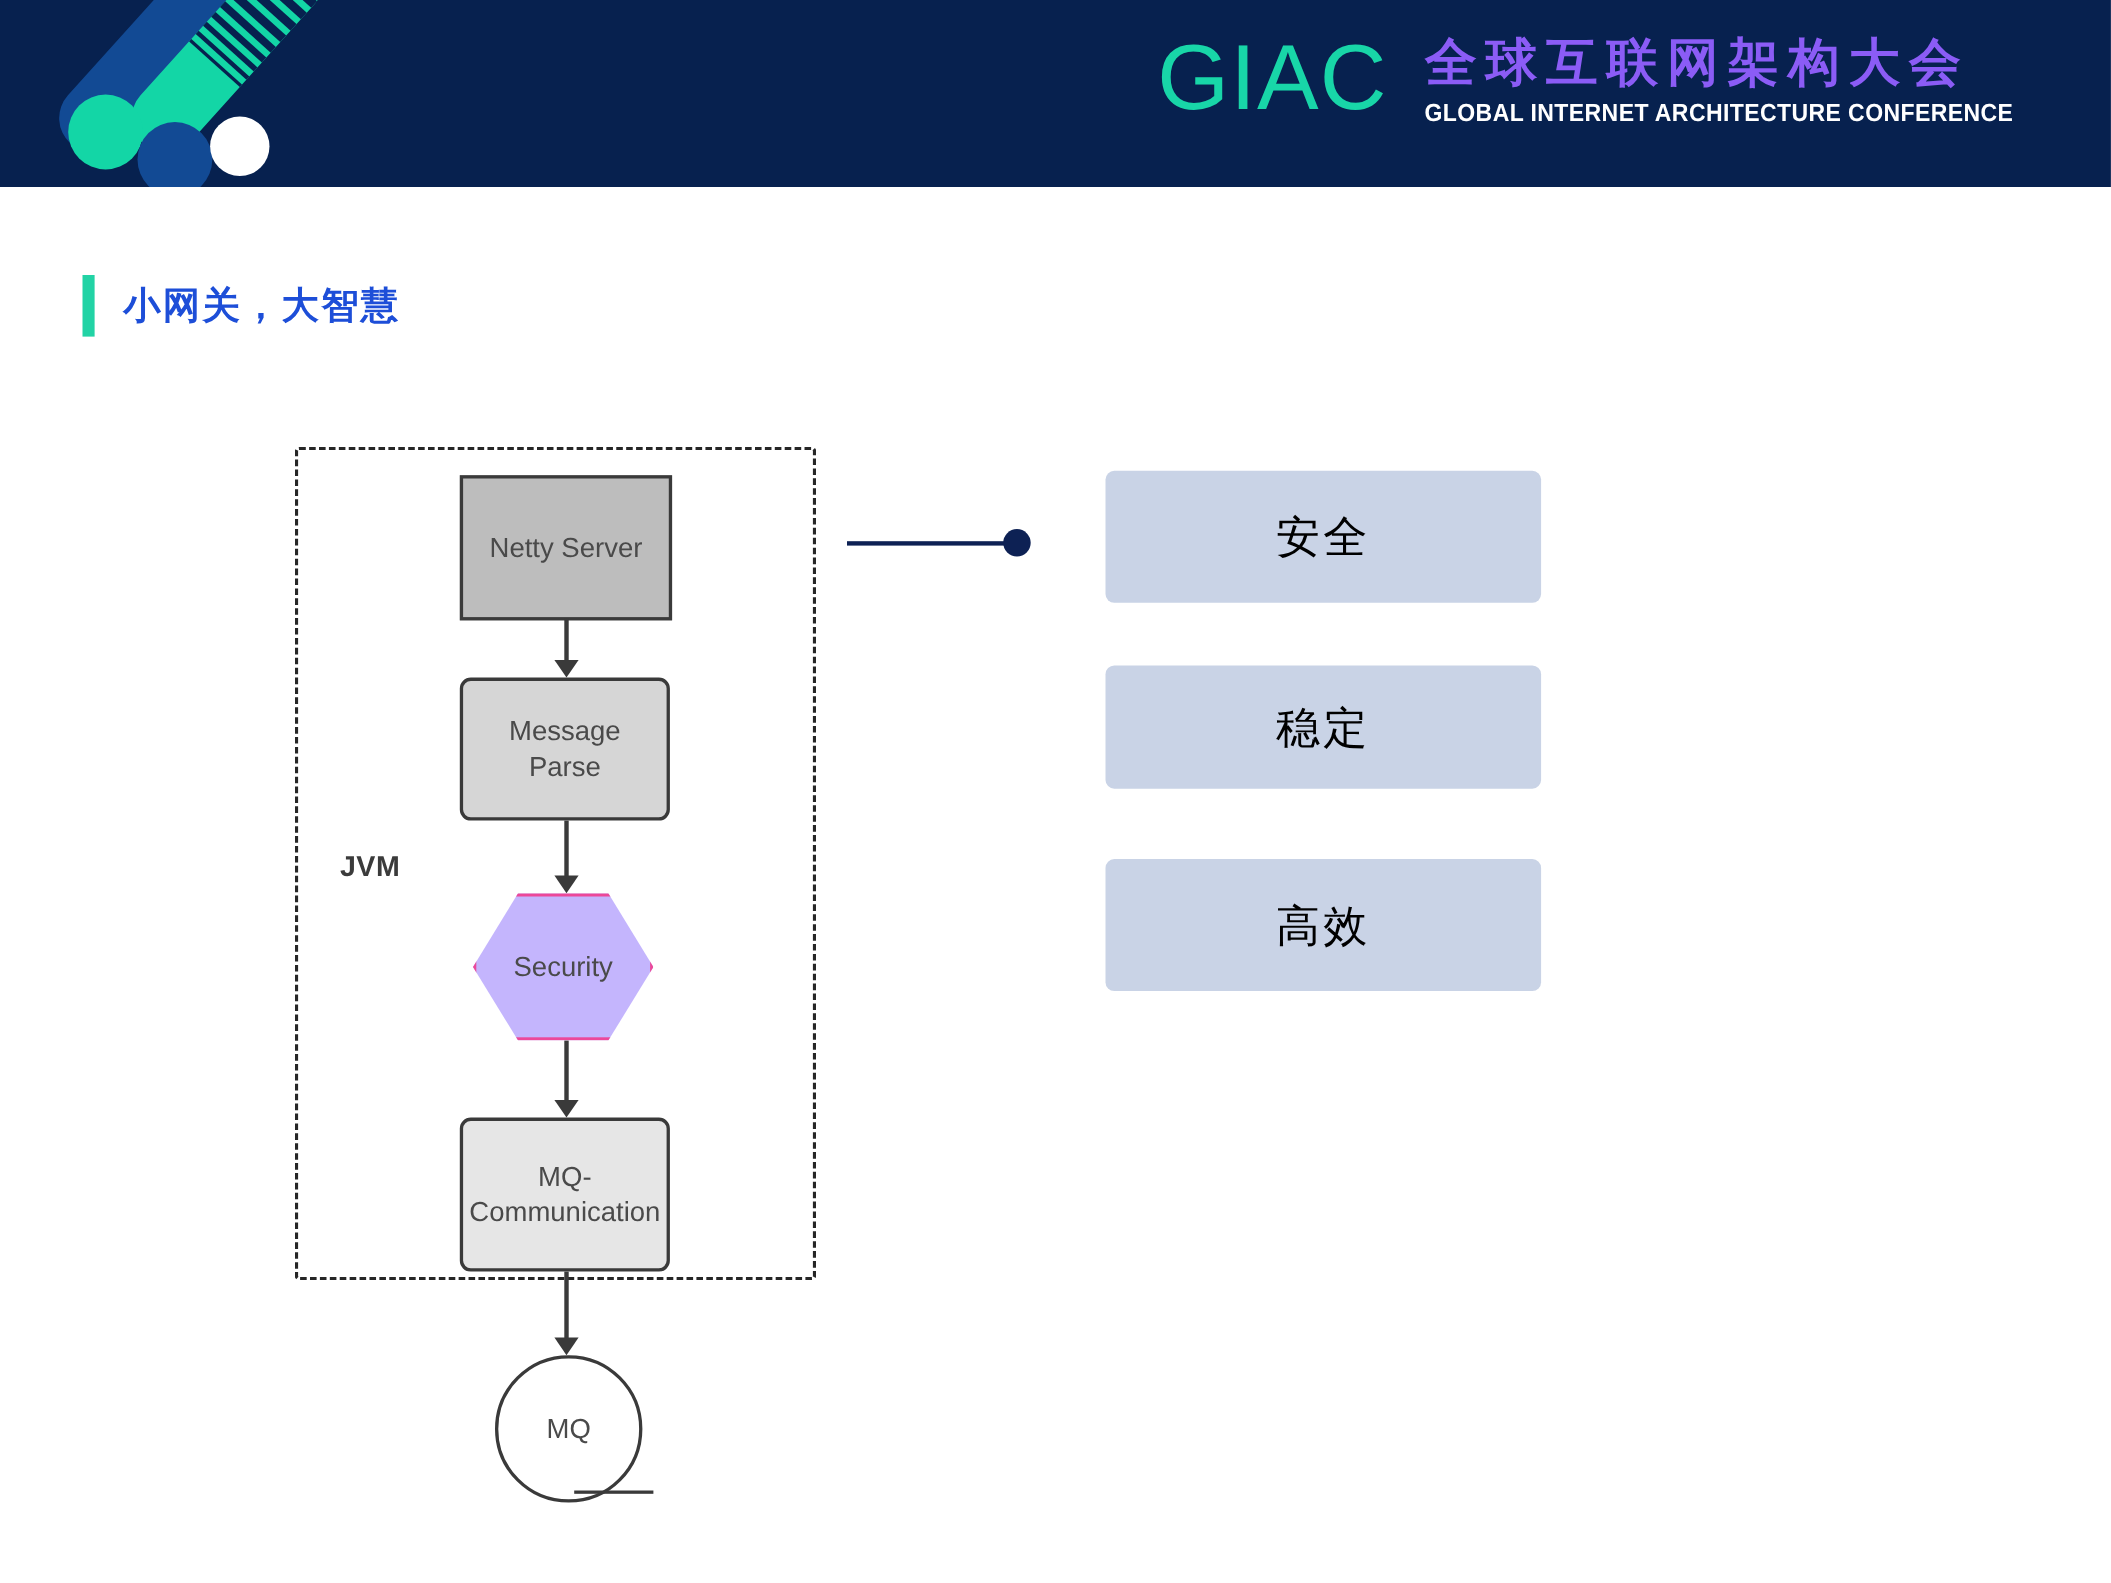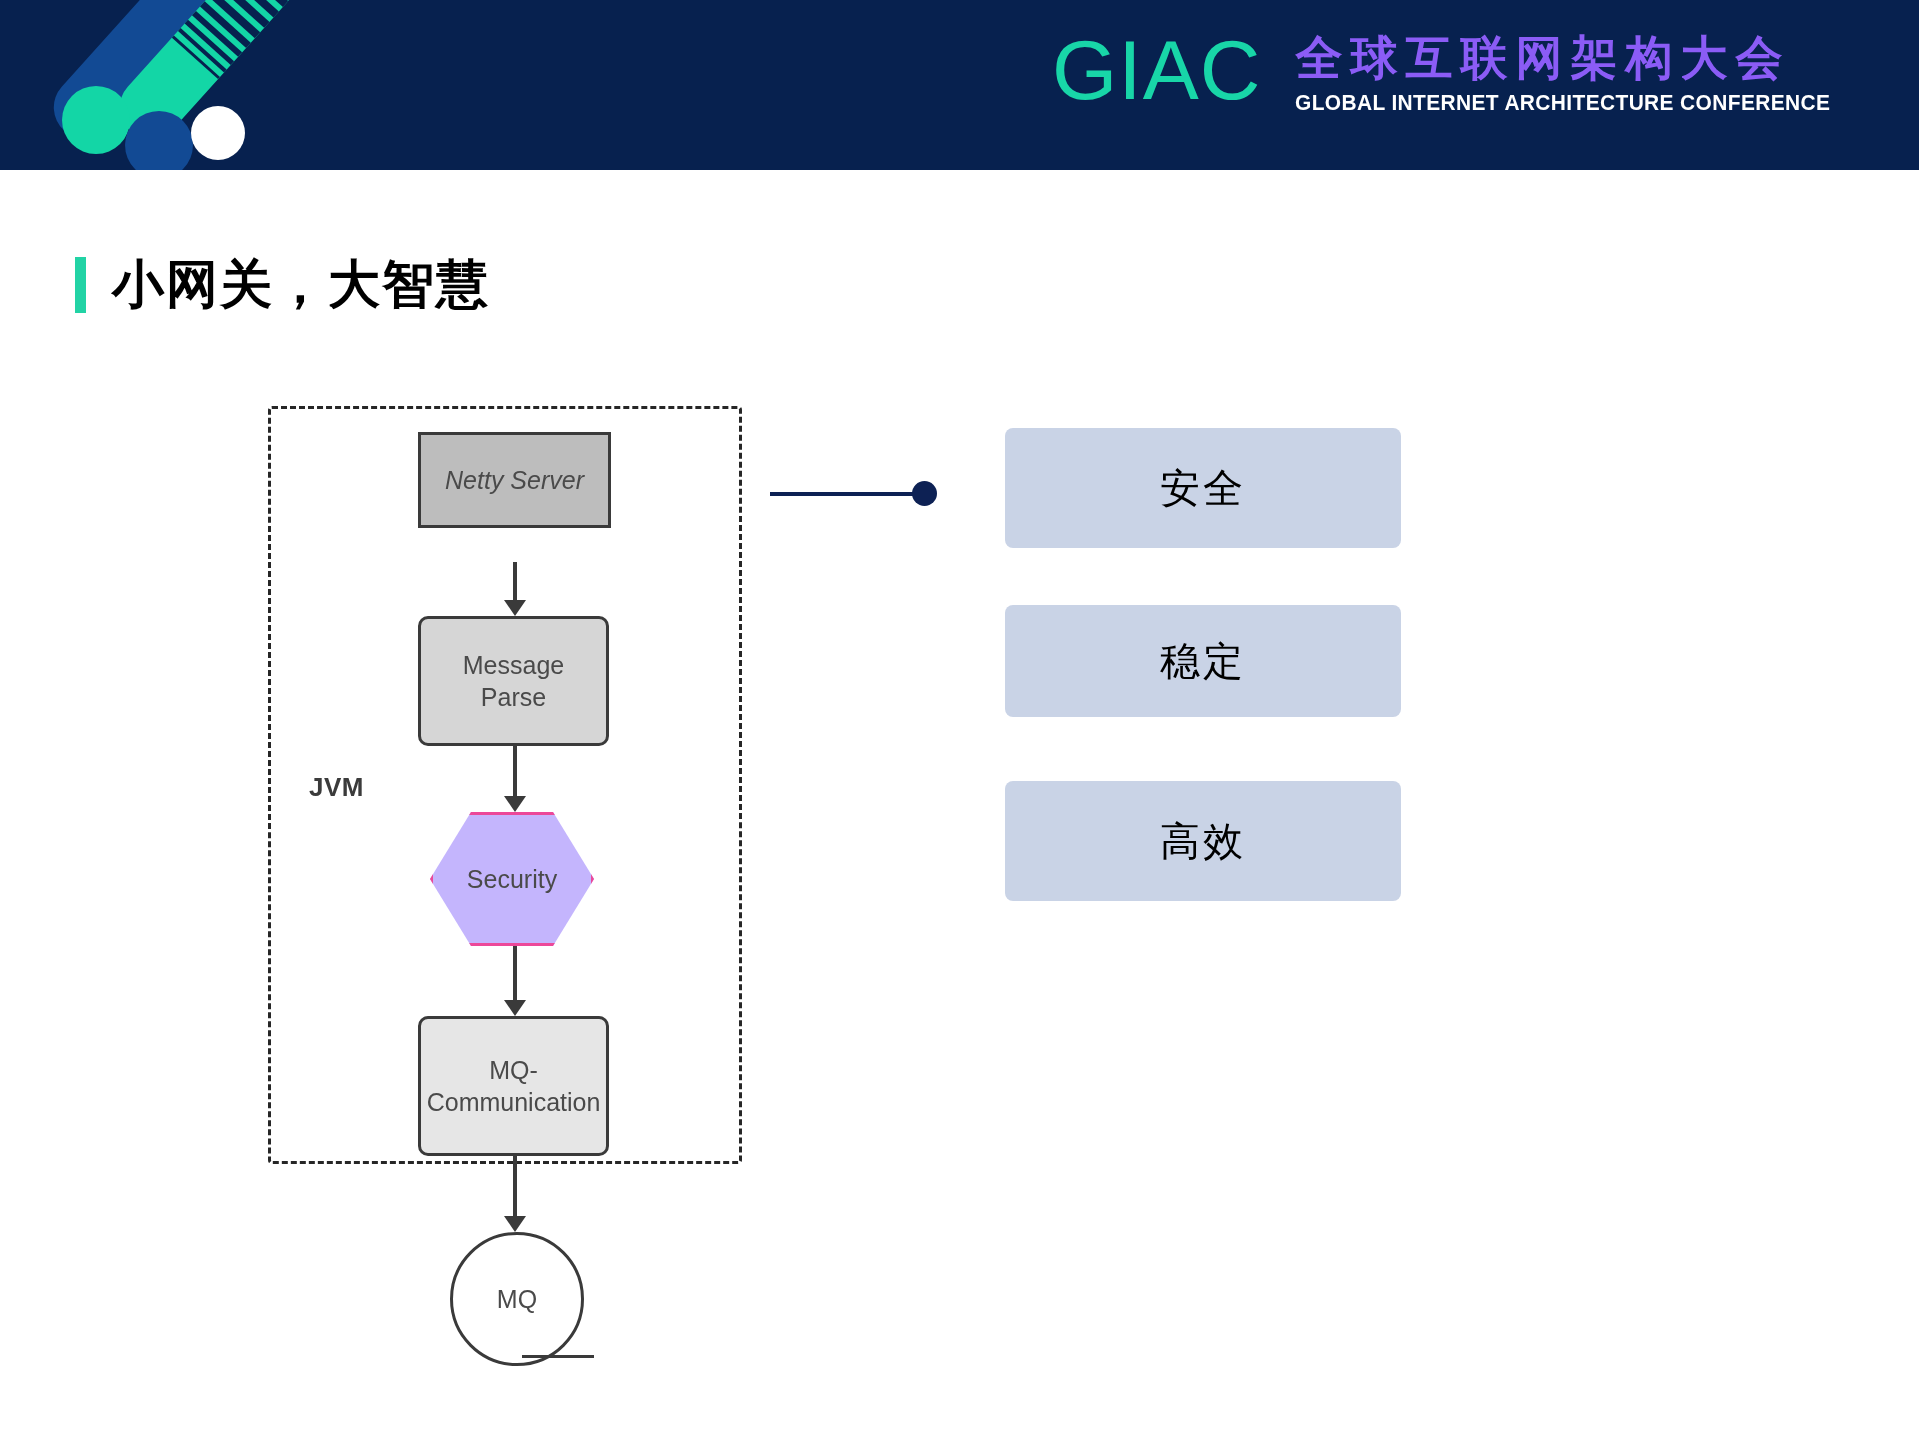--- a/index.html
+++ b/index.html
@@ -91,22 +91,22 @@
     gap: 26px;
   }
 
   .title-bar {
     width: 11px;
     height: 56px;
     background: #22d3a5;
   }
 
   .title-text {
-    color: #000000;
-    font-size: 52px;
+    color: #1d4ed8;
+    font-size: 34px;
     font-weight: bold;
     letter-spacing: 2px;
     font-family: "DejaVu Sans", sans-serif;
     white-space: nowrap;
   }
 
   .jvm-container {
     position: absolute;
     left: 268px;
     top: 406px;
@@ -135,25 +135,24 @@
     justify-content: center;
     text-align: center;
     color: #4a4a4a;
     font-size: 25px;
     line-height: 32px;
     font-family: "Liberation Sans", sans-serif;
   }
 
   .node-netty {
     left: 418px; top: 432px;
-    width: 193px; height: 96px;
+    width: 193px; height: 132px;
     background: #bdbdbd;
     border: 3px solid #3a3a3a;
     border-radius: 0;
-    font-style: italic;
   }
 
   .node-parse {
     left: 418px; top: 616px;
     width: 191px; height: 130px;
     background: #d6d6d6;
     border: 3px solid #3a3a3a;
     border-radius: 10px;
   }
 

